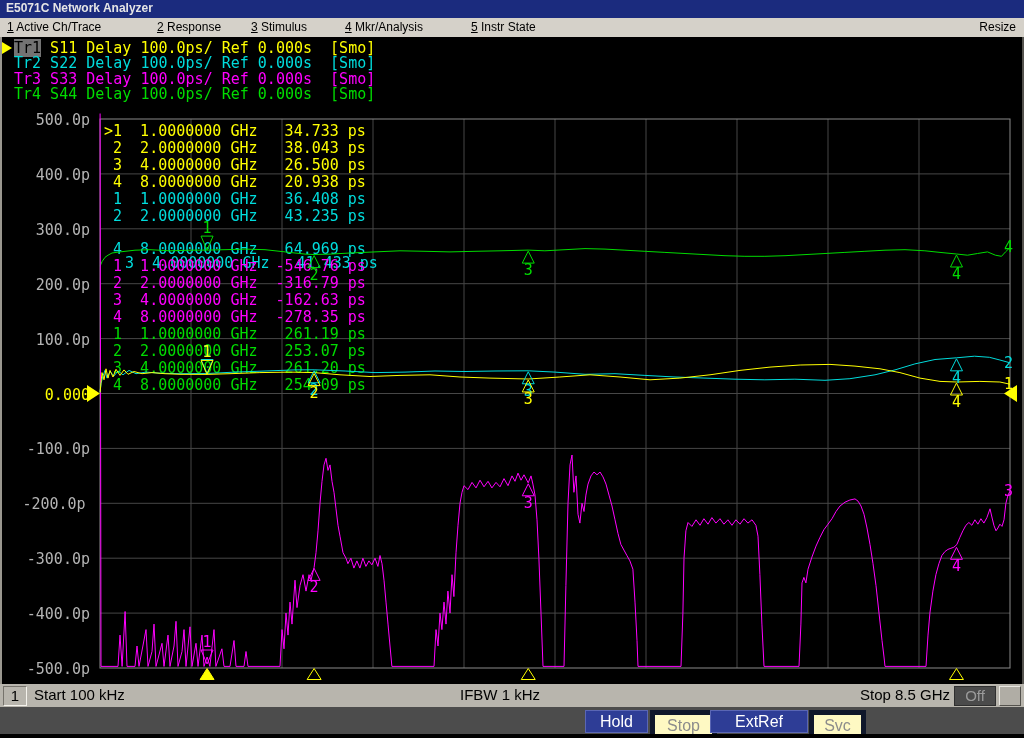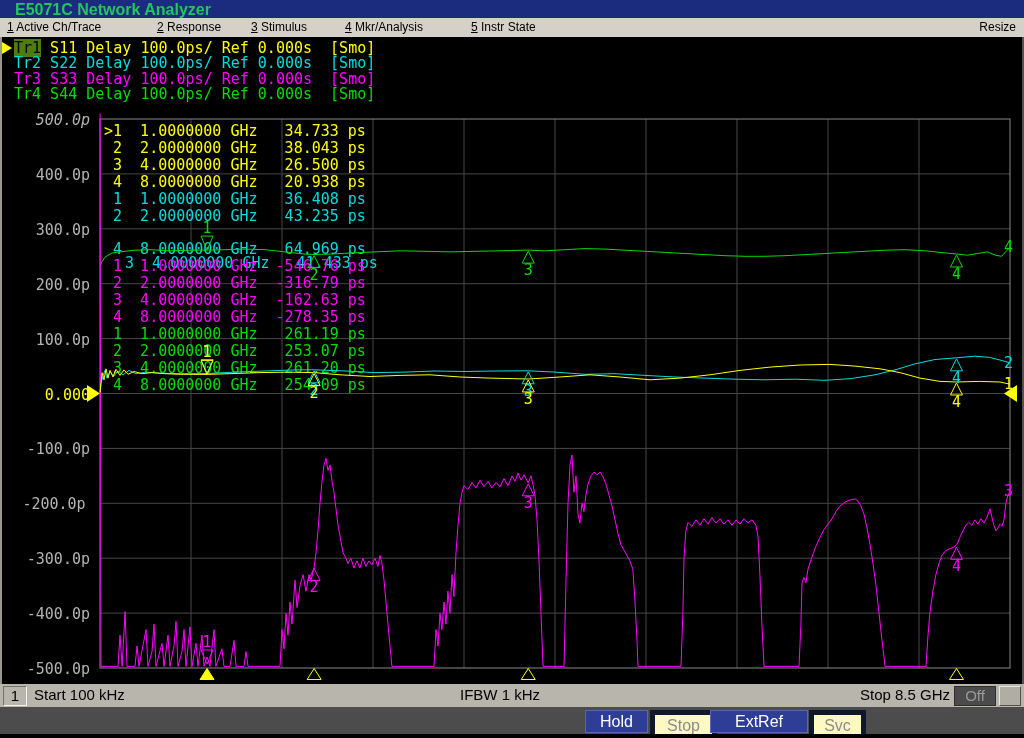--- a/index.html
+++ b/index.html
@@ -1,33 +1,33 @@
 <!DOCTYPE html>
 <html><head>
 <meta charset="utf-8">
 <style>
   html,body{margin:0;padding:0;background:#000;}
   .page{position:relative;width:1024px;height:738px;overflow:hidden;background:#000;
         font-family:"Liberation Sans",sans-serif;-webkit-font-smoothing:none;}
   
   .titlebar{position:absolute;left:0;top:0;width:1024px;height:18px;background:#1b2b7e;}
-  .titlebar span{position:absolute;left:15px;top:1px;color:#22c55e;font-size:16px;font-weight:bold;}
+  .titlebar span{position:absolute;left:6px;top:1px;color:#e5e5e5;font-size:12px;font-weight:bold;}
   
   .menubar{position:absolute;left:0;top:18px;width:1024px;height:19px;background:#d5d1c9;color:#000;font-size:12px;}
   .menubar .mi{position:absolute;top:2px;white-space:pre;cursor:default;}
   .menubar .mi u{text-decoration:underline;}
   .menu-right{position:absolute;right:8px;top:2px;}
   
   .screen{position:absolute;left:0;top:37px;width:1024px;height:647px;background:#000;}
   .screen .frame-l{position:absolute;left:0;top:0;width:2px;height:647px;background:#9a978f;}
   .screen .frame-r{position:absolute;right:0;top:0;width:2px;height:647px;background:#55534e;}
   svg.layer{position:absolute;left:0;top:0;pointer-events:none;}
   
   .trline{position:absolute;white-space:pre;font-family:"DejaVu Sans Mono",monospace;font-size:15px;line-height:15px;}
-  .trline .trid.active{background:#4d7c0f;color:#000;}
+  .trline .trid.active{background:#737373;color:#000;}
   .tr-arrow{position:absolute;left:2px;width:0;height:0;border-left:10px solid #ffff00;
             border-top:6px solid transparent;border-bottom:6px solid transparent;}
   
   .ylab{position:absolute;width:72px;text-align:right;font-family:"DejaVu Sans Mono",monospace;
         font-size:15px;color:#b4b4b4;}
   .ylab.ref{color:#ffff00;}
   
   .mkrow{position:absolute;white-space:pre;font-family:"DejaVu Sans Mono",monospace;font-size:15px;line-height:16px;}
   
   .statusbar{position:absolute;left:0;top:684px;width:1024px;height:23px;background:#b8b5ad;color:#000;font-size:15px;}
@@ -95,21 +95,21 @@
     </svg>
 
   <div id="trace-status">
       <div class="trline" style="left: 14px; top: 41px; color: rgb(255, 255, 0);"><span class="trid active">Tr1</span><span> S11 Delay 100.0ps/ Ref 0.000s  [Smo]</span></div>
       <div class="tr-arrow" style="top: 42px;"></div>
       <div class="trline" style="left: 14px; top: 56.3px; color: rgb(0, 220, 220);"><span class="trid">Tr2</span><span> S22 Delay 100.0ps/ Ref 0.000s  [Smo]</span></div>
       <div class="trline" style="left: 14px; top: 71.6px; color: rgb(255, 0, 255);"><span class="trid">Tr3</span><span> S33 Delay 100.0ps/ Ref 0.000s  [Smo]</span></div>
       <div class="trline" style="left: 14px; top: 86.9px; color: rgb(0, 220, 0);"><span class="trid">Tr4</span><span> S44 Delay 100.0ps/ Ref 0.000s  [Smo]</span></div>
     </div>
   <div id="yaxis">
-      <div class="ylab" style="left: 18px; top: 111px; font-style: italic;">500.0p</div>
+      <div class="ylab" style="left: 18px; top: 111px;">500.0p</div>
       <div class="ylab" style="left: 18px; top: 165.9px;">400.0p</div>
       <div class="ylab" style="left: 18px; top: 220.8px;">300.0p</div>
       <div class="ylab" style="left: 18px; top: 275.7px;">200.0p</div>
       <div class="ylab" style="left: 18px; top: 330.6px;">100.0p</div>
       <div class="ylab ref" style="left: 18px; top: 385.5px;">0.000</div>
       <div class="ylab" style="left: 18px; top: 440.4px;">-100.0p</div>
       <div class="ylab" style="left: 18px; top: 495.3px; text-align: center;">-200.0p</div>
       <div class="ylab" style="left: 18px; top: 550.2px;">-300.0p</div>
       <div class="ylab" style="left: 18px; top: 605.1px;">-400.0p</div>
       <div class="ylab" style="left: 18px; top: 660px;">-500.0p</div>

